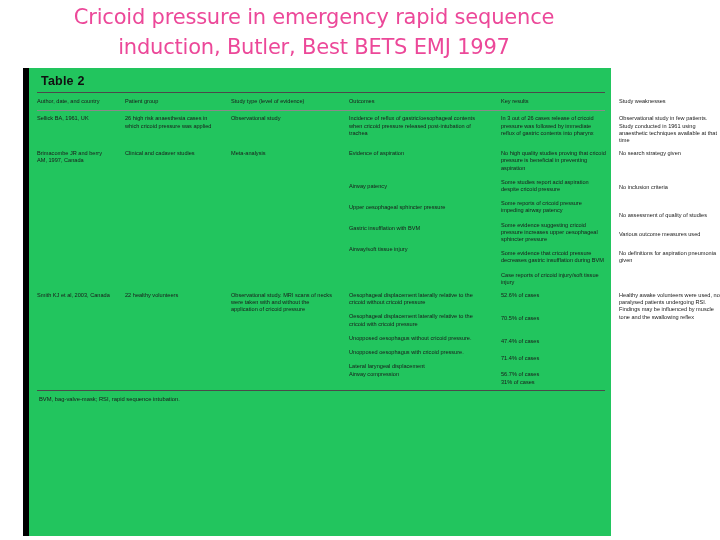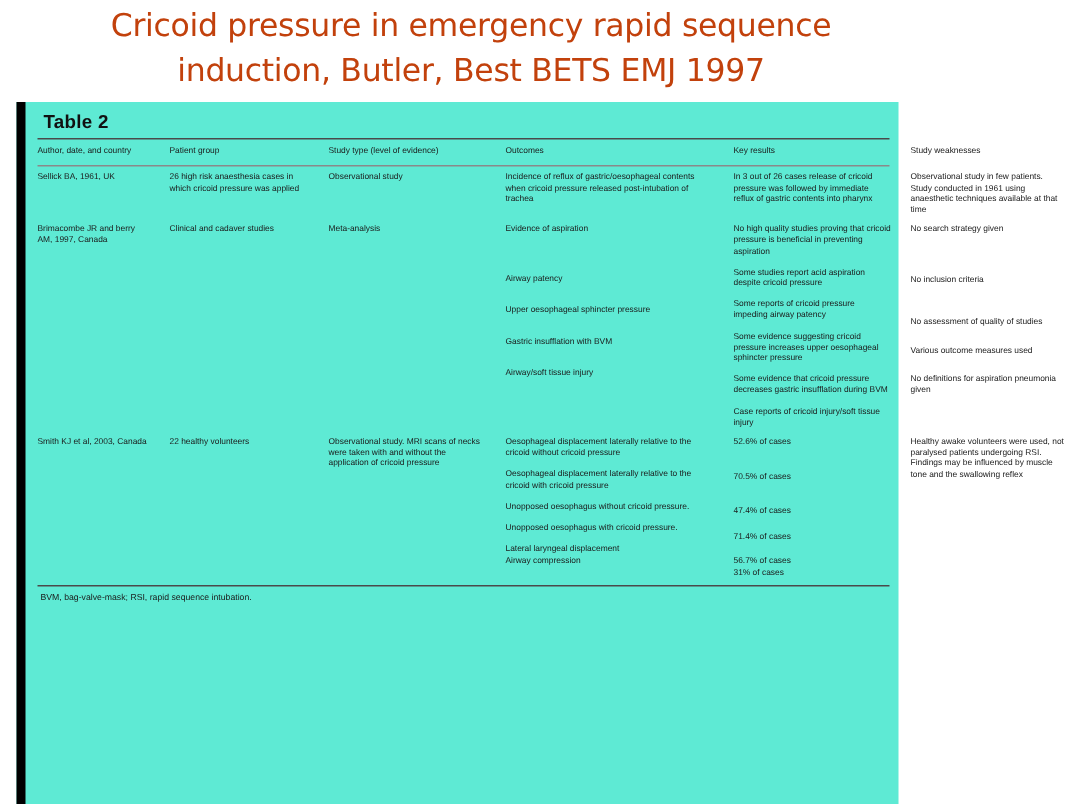--- a/index.html
+++ b/index.html
@@ -8,32 +8,32 @@
     background:#ffffff;
     font-family:"Liberation Sans", sans-serif;
     overflow:hidden;
   }
   .slide{position:relative;width:720px;height:540px;}
 
   .title{
     position:absolute;top:2px;left:0;width:628px;
     text-align:center;
     font-size:21px;line-height:30px;
-    color:#c2410c;
+    color:#ec4899;
     font-family:"DejaVu Sans", sans-serif;
     letter-spacing:-0.2px;
   }
   .title .l2{display:block;}
 
   
   .table-block{
     position:absolute;
-    left:11px;top:68px;
+    left:23px;top:68px;
     width:588px;height:468px;
-    background:#5eead4;
+    background:#22c55e;
     border-left:6px solid #000;
     box-sizing:border-box;
     color:#1a1a1a;
   }
   .tbl-caption{
     font-size:12.5px;
     font-weight:bold;
     padding:6px 0 4px 12px;
     color:#111;
     letter-spacing:0.2px;

